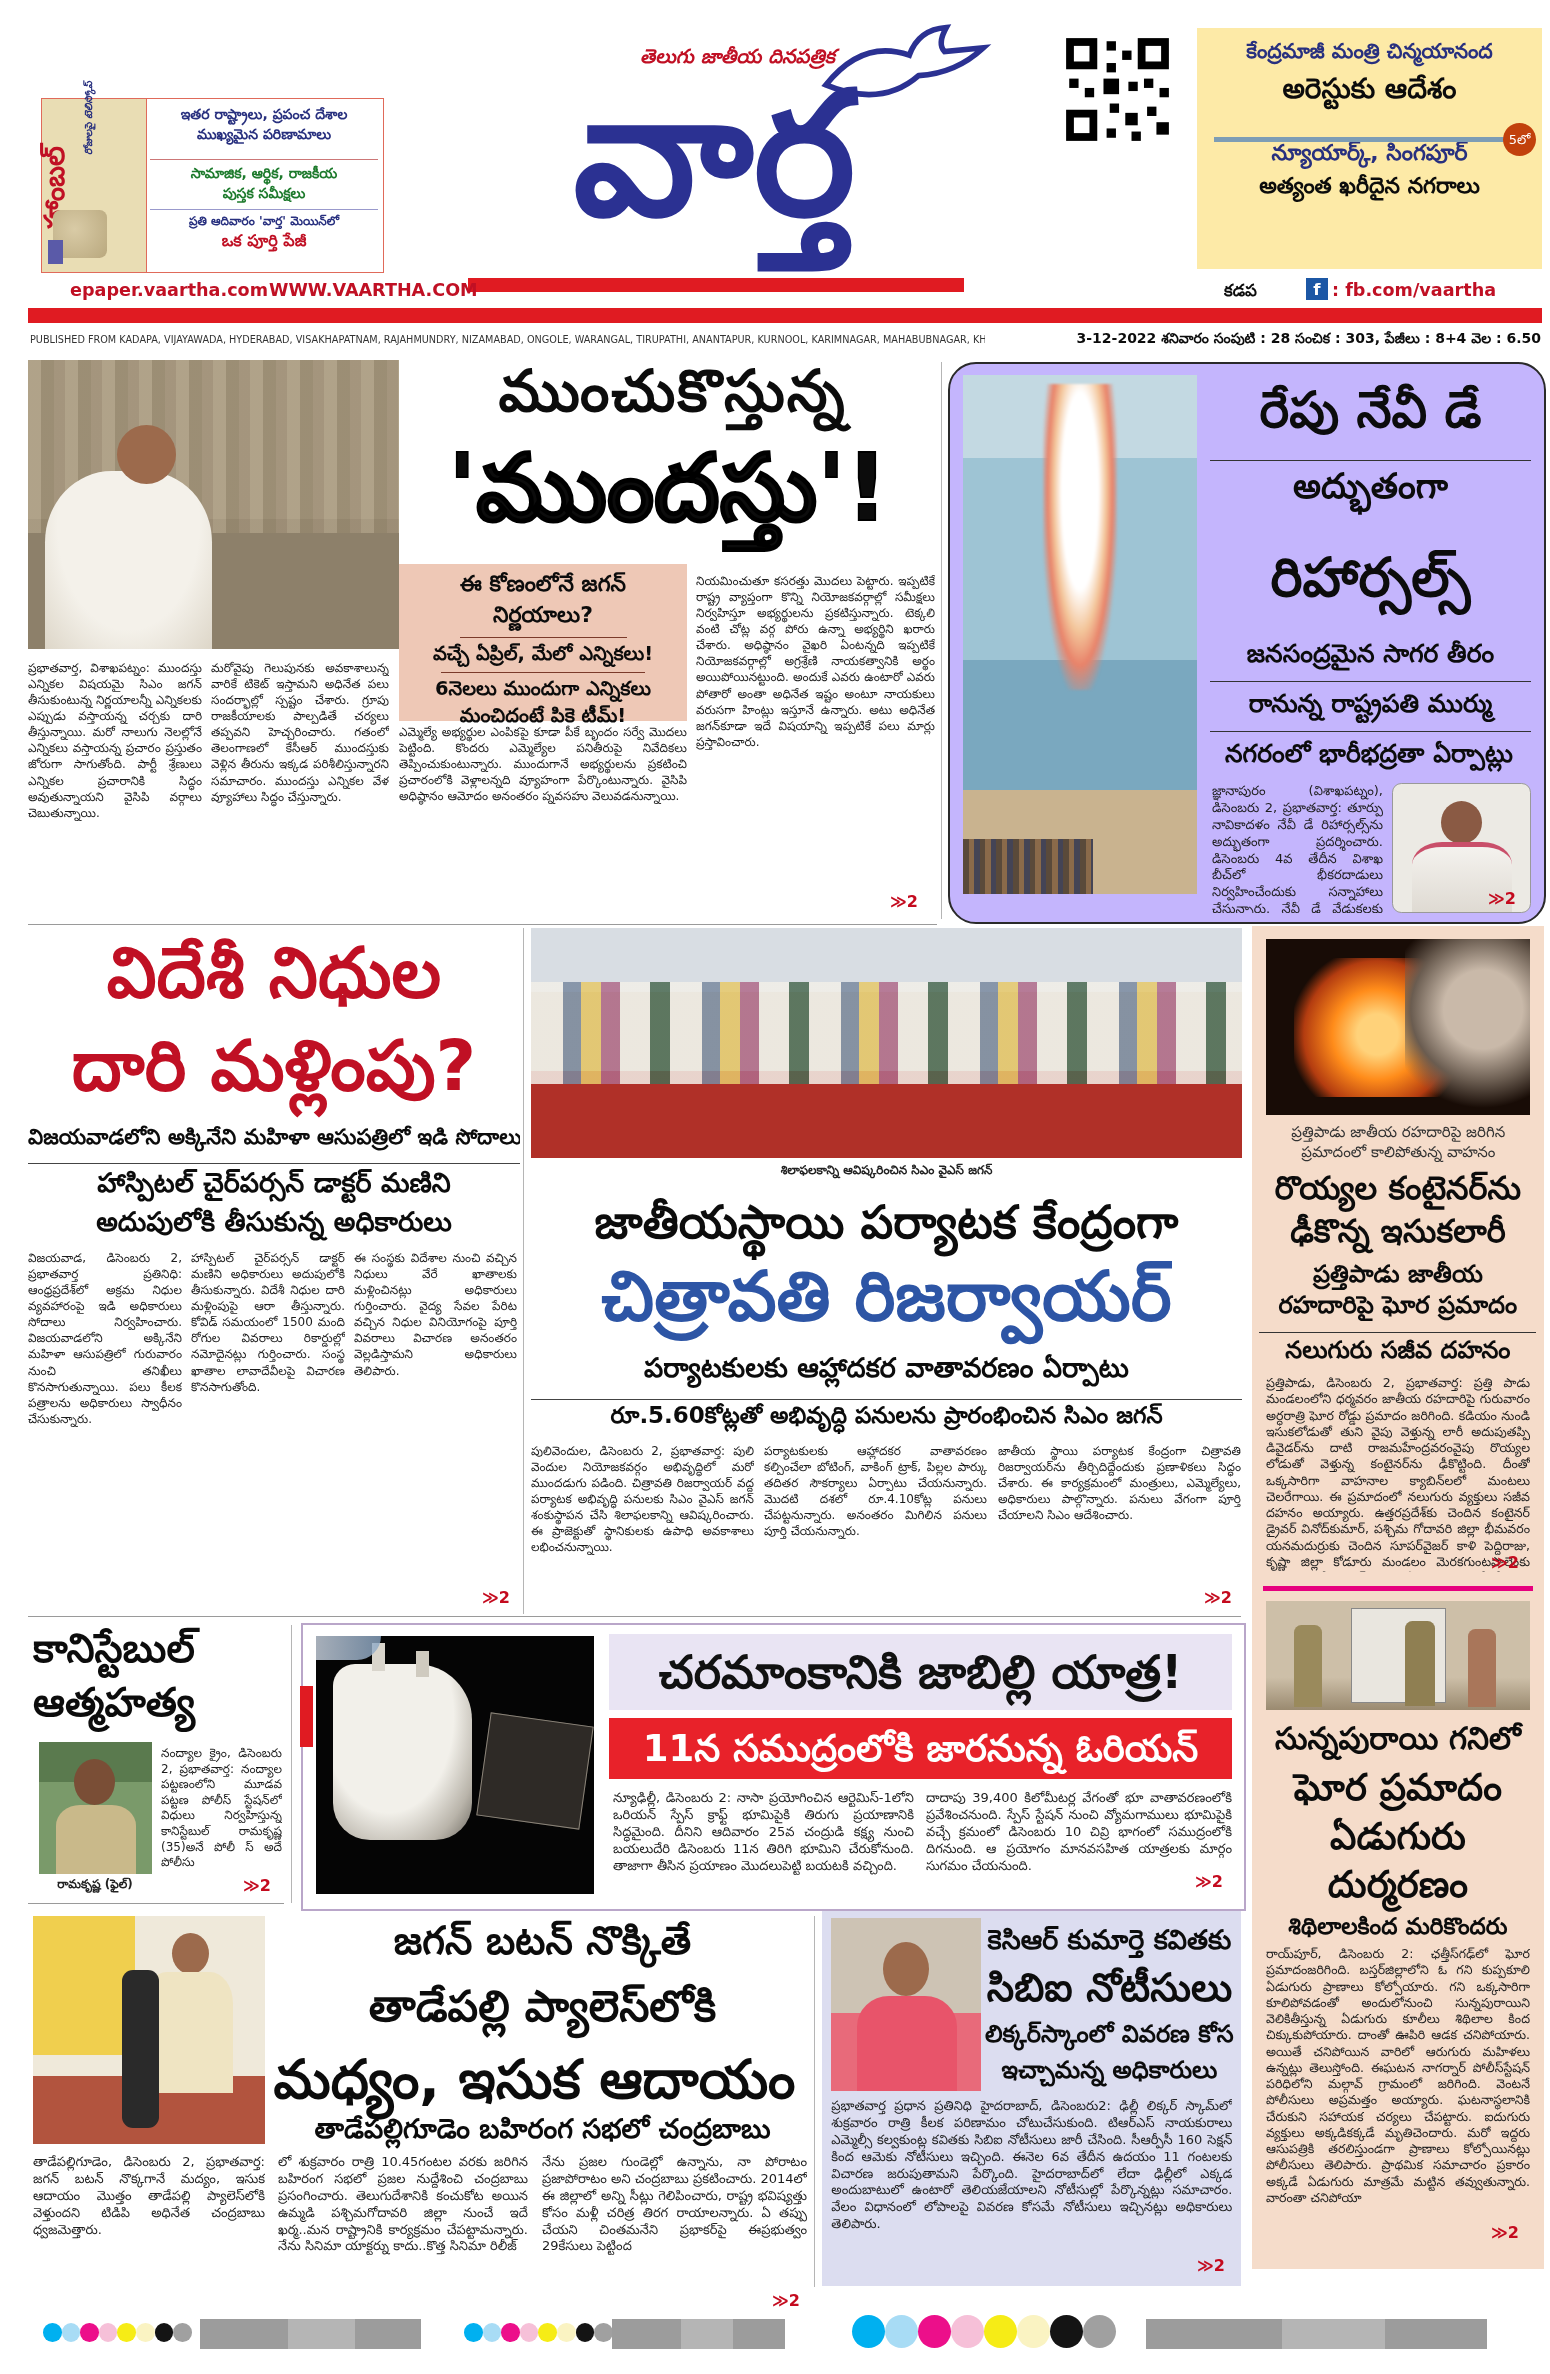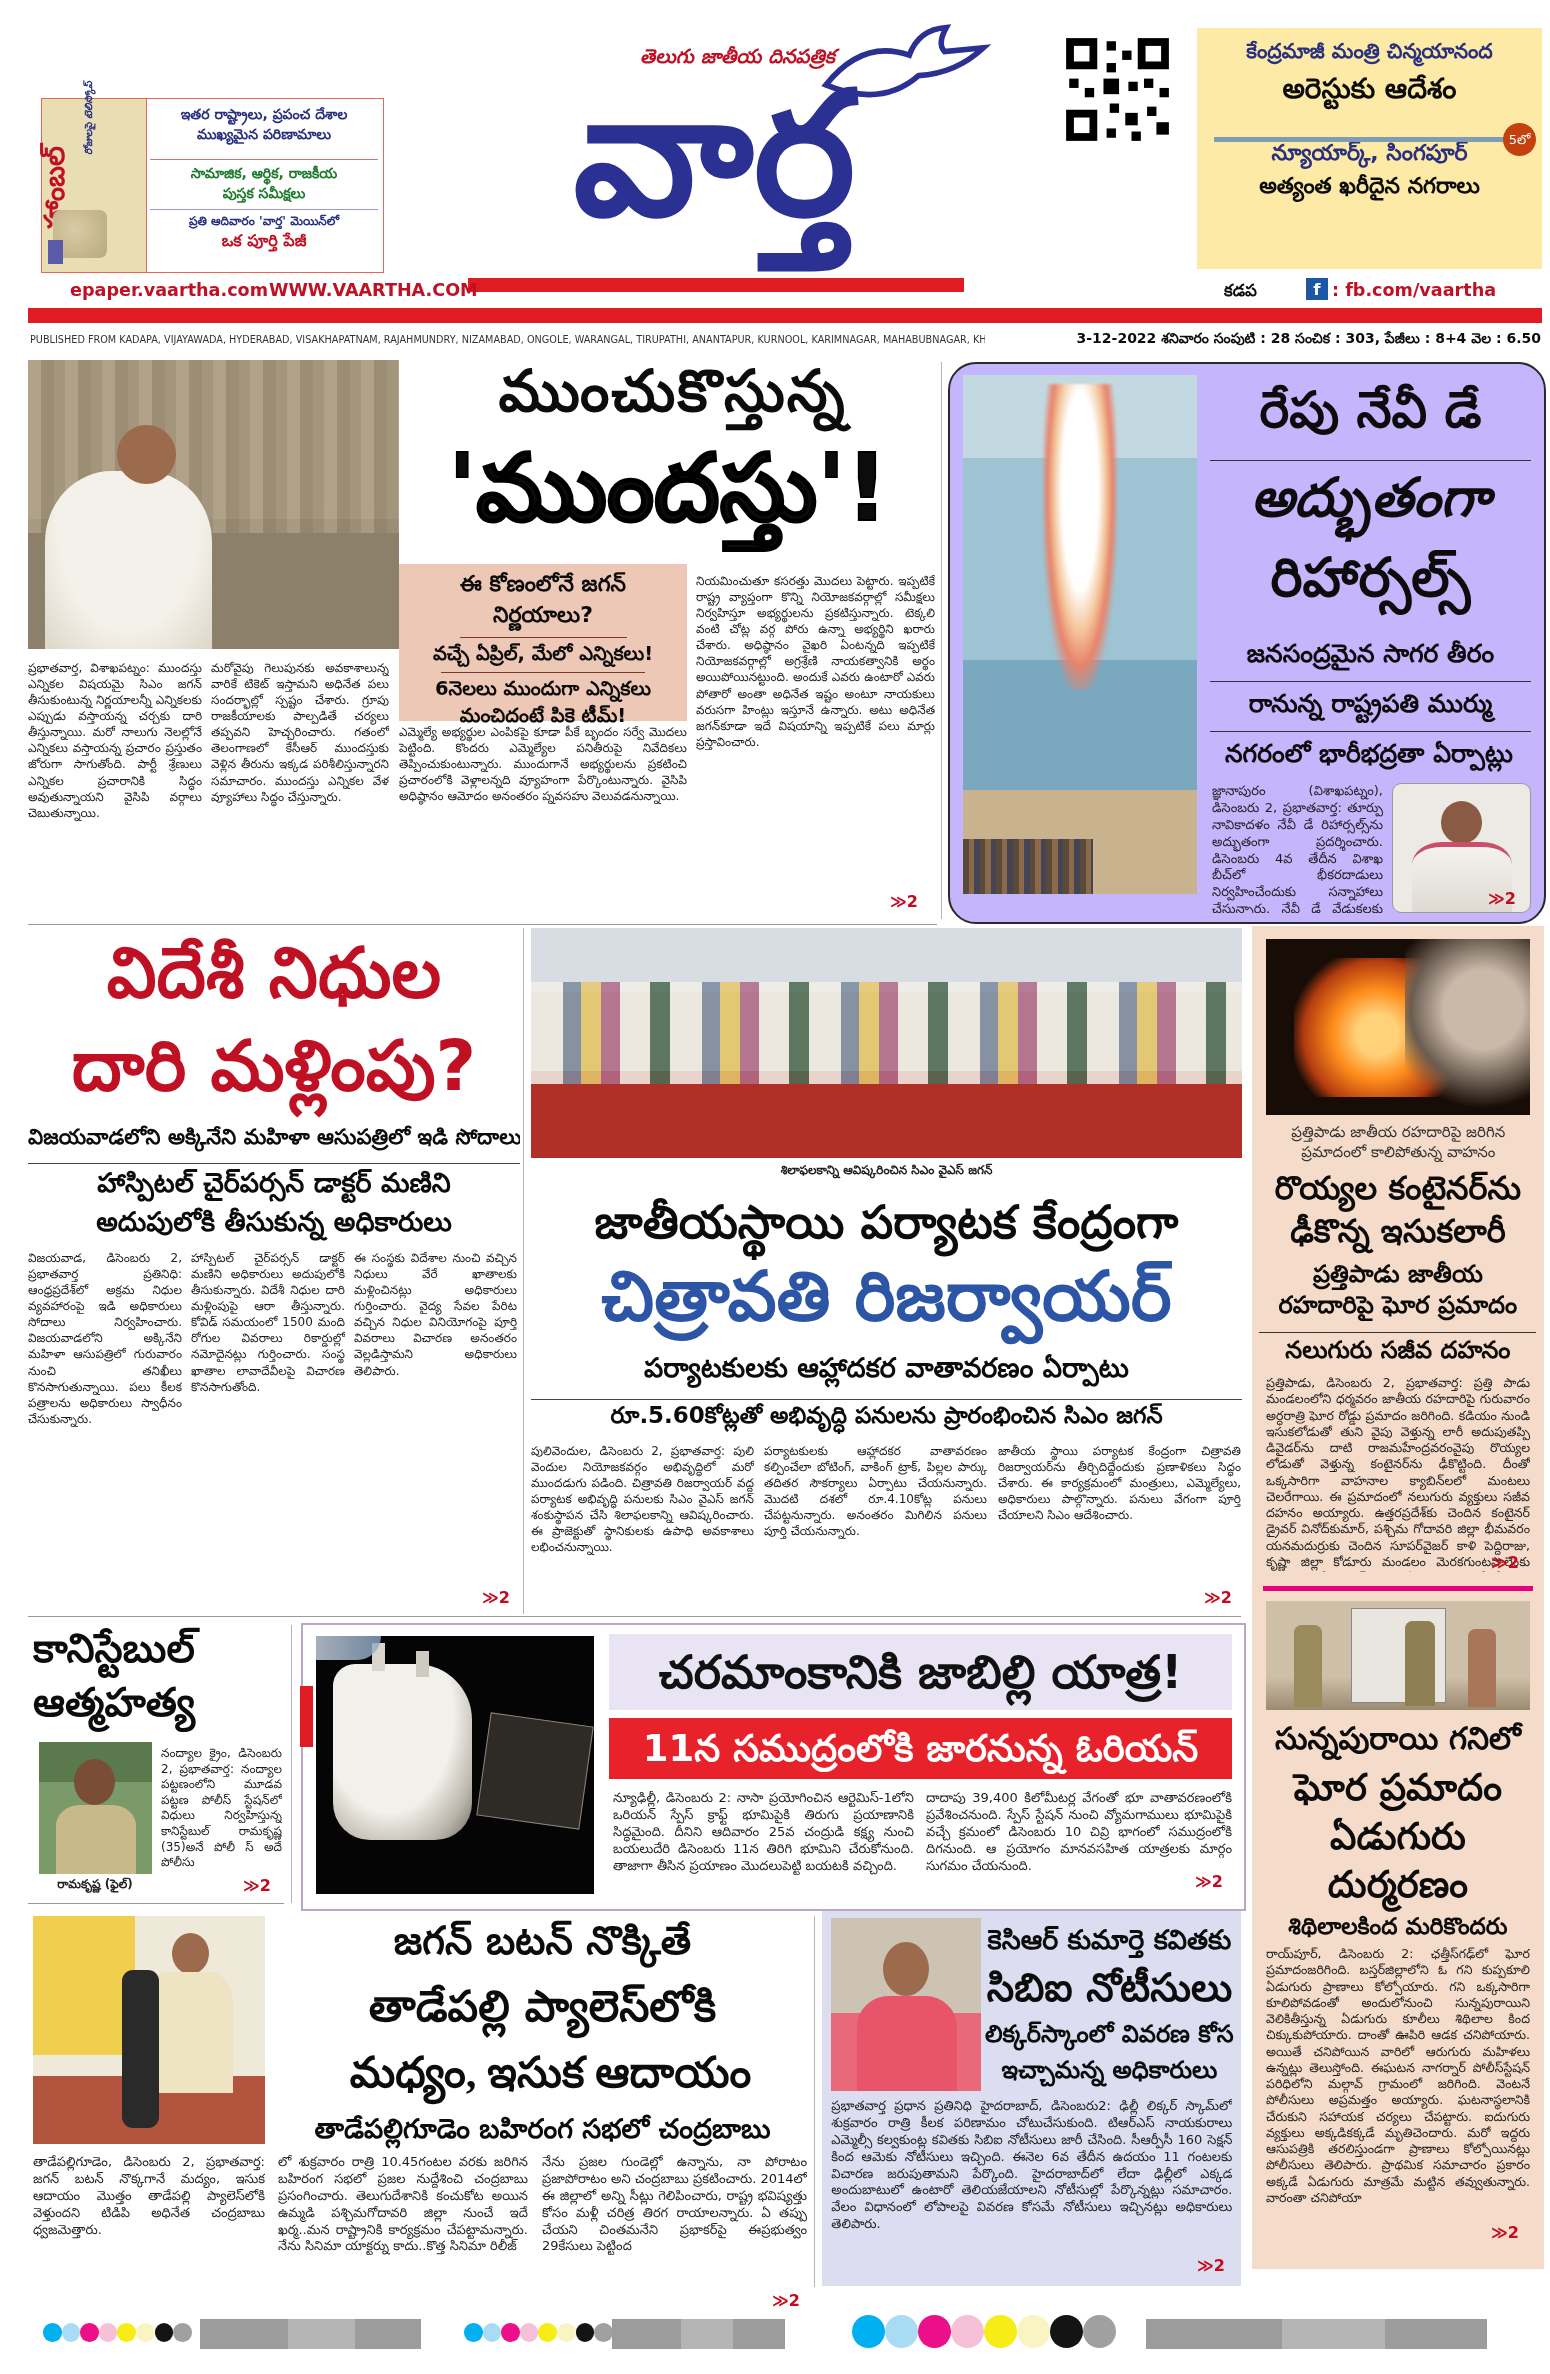--- a/index.html
+++ b/index.html
@@ -131,21 +131,21 @@
 
   <div class="abs hrule" style="left:28px;top:924px;width:909px;"></div>
   <div class="abs vrule" style="left:941px;top:362px;height:557px;"></div>
 
   <div class="abs" style="left:948px;top:362px;width:594px;height:558px;border:2.8px solid #2a2a2a;border-radius:28px;background:#c4b5fd;overflow:hidden;">
     <div class="abs photo" style="left:13px;top:11px;width:234px;height:519px;background:linear-gradient(180deg,#c3d9e2 0 16%,#9ec4d4 16% 55%,#7aa8bf 55% 80%,#c9b38f 80% 100%);">
       <div class="abs" style="left:80px;top:9.3px;width:74px;height:306px;background:radial-gradient(ellipse at 50% 35%,#ffffff 0 35%,#f3c59a 50%,#e8836a 62%,rgba(255,255,255,0)75%);filter:blur(0.9px);"></div>
       <div class="abs" style="left:0;top:464px;width:130px;height:56px;background:repeating-linear-gradient(90deg,#5a4a3a 0 5.6px,#8a6a4a 5.6px 11px,#445 11px 16.7px);"></div>
     </div>
     <div class="abs hl nw ctr subu" style="left:260px;top:16.7px;width:321px;font-size:50px;padding-bottom:9.3px;">రేపు నేవీ డే</div>
-    <div class="abs hl nw ctr" style="left:260px;top:102px;width:321px;font-size:54px;font-style:italic;">అద్భుతంగా</div>
+    <div class="abs hl nw ctr" style="left:260px;top:102px;width:321px;font-size:35px;">అద్భుతంగా</div>
     <div class="abs hl nw ctr" style="left:260px;top:182px;width:321px;font-size:54px;">రిహార్సల్స్</div>
     <div class="abs hl nw ctr subu" style="left:260px;top:275px;width:321px;font-size:25px;padding-bottom:7.4px;">జనసంద్రమైన సాగర తీరం</div>
     <div class="abs hl nw ctr subu" style="left:260px;top:325px;width:321px;font-size:25px;padding-bottom:7.4px;">రానున్న రాష్ట్రపతి ముర్ము</div>
     <div class="abs hl nw ctr" style="left:252px;top:375px;width:334px;font-size:25px;">నగరంలో భారీభద్రతా ఏర్పాట్లు</div>
     <div class="abs photo" style="left:442px;top:419px;width:137px;height:128px;border:0.9px solid #999;border-radius:9.3px;background:#eceae4;">
       <div class="abs" style="left:48px;top:16.7px;width:41px;height:43px;background:#8a5a44;border-radius:50%;"></div>
       <div class="abs" style="left:18.6px;top:58px;width:100px;height:70px;background:linear-gradient(180deg,#f4f2ee,#ddd8d0);border-top:5.6px solid #c94f6a;border-radius:30% 30% 0 0;"></div>
     </div>
     <div class="abs bt2" style="left:262px;top:419px;width:171px;height:130px;overflow:hidden;">జ్ఞానాపురం (విశాఖపట్నం), డిసెంబరు 2, ప్రభాతవార్త: తూర్పు నావికాదళం నేవీ డే రిహార్సల్స్‌ను అద్భుతంగా ప్రదర్శించారు. డిసెంబరు 4వ తేదీన విశాఖ బీచ్‌లో భీకరదాడులు నిర్వహించేందుకు సన్నాహాలు చేస్తున్నారు. నేవీ డే వేడుకలకు రాష్ట్రపతి ముర్ము ముఖ్య అతిథిగా హాజరుకానున్నారు. సముద్రతీరంలో నిర్వహించనున్న ఈ ప్రదర్శనకు భారీ భద్రతా ఏర్పాట్లు చేశారు. రాష్ట్రపతి పర్యటన నేపథ్యంలో నగరంలో ట్రాఫిక్ ఆంక్షలు విధించారు. నేవీ నిర్వహణలో ఏమి ముఖ్యమైనవో</div>
     <div class="abs jump" style="left:538px;top:525px;">≫2</div>
@@ -241,21 +241,21 @@
   </div>
 
   <div class="abs photo" style="left:33px;top:1916px;width:232px;height:228px;background:linear-gradient(180deg,#efe9da 0 70%,#b2543e 70% 100%);">
     <div class="abs" style="left:0;top:0;width:102px;height:139px;background:#f0cf4e;"></div>
     <div class="abs" style="left:139px;top:16.7px;width:37px;height:41px;background:#9c6a4c;border-radius:50%;"></div>
     <div class="abs" style="left:111px;top:56px;width:89px;height:121px;background:#efe4c2;border-radius:26% 26% 0 0;"></div>
     <div class="abs" style="left:89px;top:54px;width:37px;height:158px;background:#2a2a2a;border-radius:11px;"></div>
   </div>
   <div class="abs hl nw ctr" style="left:278px;top:1918px;width:529px;font-size:39px;">జగన్ బటన్ నొక్కితే</div>
   <div class="abs hl nw ctr" style="left:278px;top:1981px;width:529px;font-size:43px;">తాడేపల్లి ప్యాలెస్‌లోకి</div>
-  <div class="abs hl nw ctr" style="left:286px;top:2048px;width:529px;font-size:43px;font-family:Liberation Serif, serif;">మధ్యం, ఇసుక ఆదాయం</div>
+  <div class="abs hl nw ctr" style="left:270px;top:2048px;width:529px;font-size:54px;">మధ్యం, ఇసుక ఆదాయం</div>
   <div class="abs hl nw ctr" style="left:278px;top:2113px;width:529px;font-size:27px;">తాడేపల్లిగూడెం బహిరంగ సభలో చంద్రబాబు</div>
   <div class="abs bt2" style="left:33px;top:2154px;width:232px;height:158px;overflow:hidden;">తాడేపల్లిగూడెం, డిసెంబరు 2, ప్రభాతవార్త: జగన్ బటన్ నొక్కగానే మద్యం, ఇసుక ఆదాయం మొత్తం తాడేపల్లి ప్యాలెస్‌లోకి వెళ్తుందని టిడిపి అధినేత చంద్రబాబు ధ్వజమెత్తారు.</div>
   <div class="abs bt2" style="left:278px;top:2154px;width:250px;height:158px;overflow:hidden;">లో శుక్రవారం రాత్రి 10.45గంటల వరకు జరిగిన బహిరంగ సభలో ప్రజల నుద్దేశించి చంద్రబాబు ప్రసంగించారు. తెలుగుదేశానికి కంచుకోట అయిన ఉమ్మడి పశ్చిమగోదావరి జిల్లా నుంచే ఇదే ఖర్మ..మన రాష్ట్రానికి కార్యక్రమం చేపట్టామన్నారు. నేను సినిమా యాక్టర్ను కాదు..కొత్త సినిమా రిలీజ్</div>
   <div class="abs bt2" style="left:542px;top:2154px;width:265px;height:158px;overflow:hidden;">నేను ప్రజల గుండెల్లో ఉన్నాను, నా పోరాటం ప్రజాపోరాటం అని చంద్రబాబు ప్రకటించారు. 2014లో ఈ జిల్లాలో అన్ని సీట్లు గెలిపించారు, రాష్ట్ర భవిష్యత్తు కోసం మళ్లీ చరిత్ర తిరగ రాయాలన్నారు. ఏ తప్పు చేయని చింతమనేని ప్రభాకర్‌పై ఈప్రభుత్వం 29కేసులు పెట్టింద</div>
   <div class="abs jump" style="left:772px;top:2291px;">≫2</div>
 
   <div class="abs vrule" style="left:814px;top:1916px;height:371px;"></div>
 
   <div class="abs" style="left:822px;top:1911px;width:419px;height:375px;background:#dcddf0;">
     <div class="abs photo" style="left:9.3px;top:7.4px;width:150px;height:173px;background:linear-gradient(180deg,#cdc3b4 0 55%,#e86a7a 55% 100%);">

